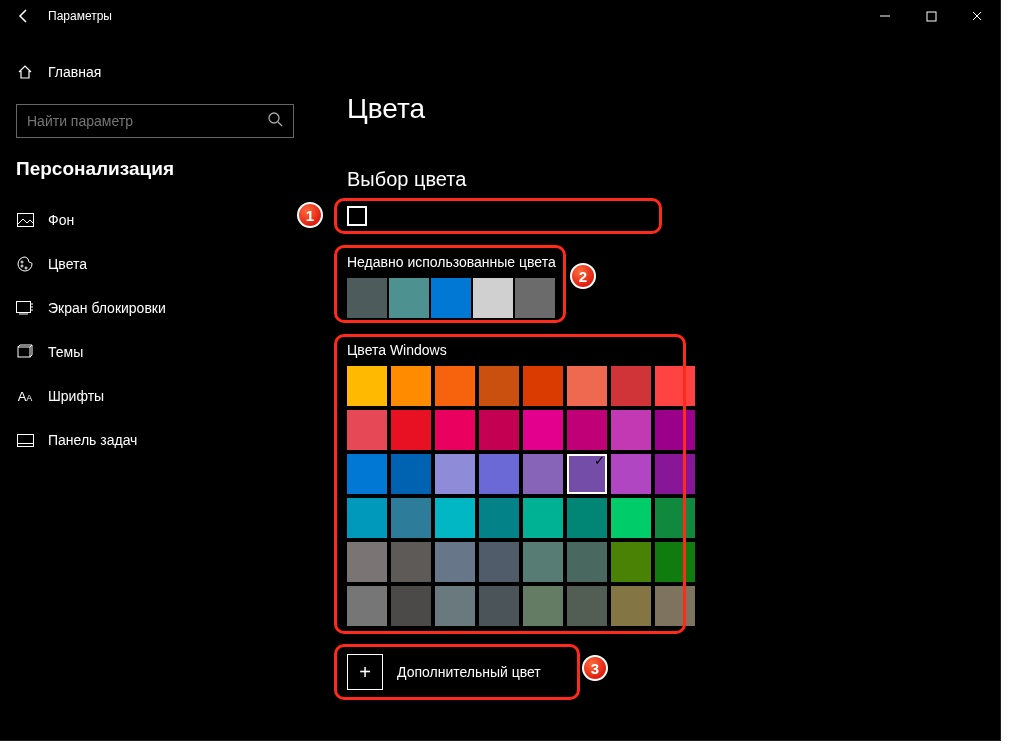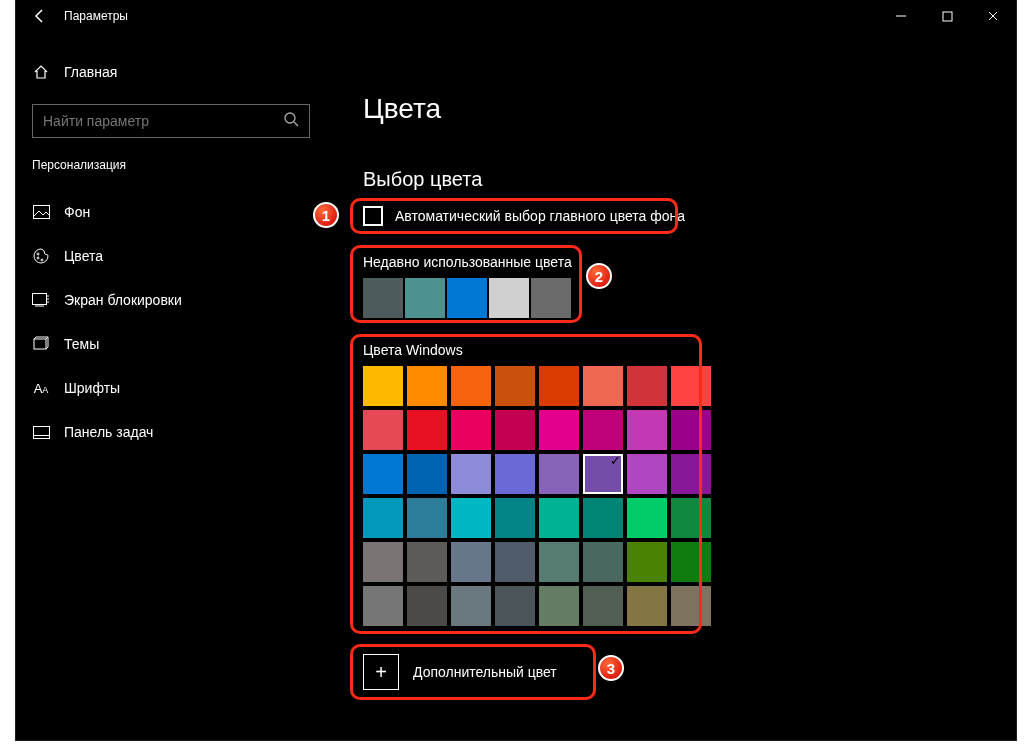--- a/index.html
+++ b/index.html
@@ -1,32 +1,32 @@
 <!DOCTYPE html>
 <html><head>
 <meta charset="utf-8">
 <style>
   * { box-sizing: border-box; margin: 0; padding: 0; }
   html, body { width: 1024px; height: 748px; overflow: hidden; font-family: "Segoe UI", Arial, sans-serif; background: #fff; }
-  .screen { position: relative; width: 1000px; height: 740px; margin: 0 0 0 16px; background: #000; color: #fff; box-shadow: 0 0 0 1px #202020; }
+  .screen { position: relative; width: 1000px; height: 740px; margin: 0 0 0 0; background: #000; color: #fff; box-shadow: 0 0 0 1px #202020; }
   .titlebar { height: 32px; display: flex; align-items: center; justify-content: space-between; }
   .titlebar-left { display: flex; align-items: center; }
   .back { width: 48px; height: 32px; display: flex; align-items: center; justify-content: center; }
   .back svg { stroke: #fff; }
   .app-title { font-size: 12px; }
   .win-controls { display: flex; }
   .win-btn { width: 46px; height: 32px; display: flex; align-items: center; justify-content: center; }
   .win-btn svg { stroke: #fff; fill: none; }
   .body { display: flex; height: calc(100% - 32px); }
   .sidebar { width: 310px; padding: 0 0 12px 0; }
   .home { display: flex; align-items: center; height: 44px; padding-left: 16px; gap: 14px; font-size: 14px; margin-top: 18px; }
   .home .icon { width: 18px; display:flex; justify-content:center; }
   .search { margin: 10px 16px 10px 16px; height: 34px; border: 1px solid #666; display: flex; align-items: center; padding: 0 10px; gap: 16px; }
   .search input { background: transparent; border: none; outline: none; color: #ccc; font-size: 14px; flex: 1; }
-  .section-title { padding: 10px 16px 18px 16px; font-size: 12px; font-weight: 400; }
+  .section-title { padding: 10px 16px 18px 16px; font-size: 19px; font-weight: 700; }
   .nav-item { display: flex; align-items: center; height: 44px; padding-left: 16px; gap: 14px; font-size: 14px; }
   .nav-item .icon { width: 18px; display:flex; justify-content:center; }
   .content { flex: 1; padding: 40px 0 0 0; }
   .page-title { font-size: 28px; font-weight: 400; margin-bottom: 30px; }
   .subheading { font-size: 20px; font-weight: 400; margin-bottom: 20px; }
   .checkbox-line { display: inline-flex; align-items: center; gap: 12px; }
   .chk { width: 20px; height: 20px; border: 2px solid #fff; }
   .check-label { font-size: 14px; }
   .g1 { display: inline-block; }
   .g-title { font-size: 14px; margin-bottom: 8px; }
@@ -170,21 +170,20 @@
     </div>
 
     <div class="content"></div>
   </div>
 
   <div class="blk a page-title">Цвета</div>
   <div class="blk b subheading">Выбор цвета</div>
 
   <div class="blk c checkbox-line">
     <span class="chk"></span>
-    <span class="check-label">Автоматический выбор главного цвета фона</span>
   </div>
 
   <div class="blk e win-colors">
     <div class="g-title">Цвета Windows</div>
     <div class="palette" id="palette">
         <div class="psw" style="background: rgb(255, 185, 0);"></div>
         <div class="psw" style="background: rgb(255, 140, 0);"></div>
         <div class="psw" style="background: rgb(247, 99, 12);"></div>
         <div class="psw" style="background: rgb(202, 80, 16);"></div>
         <div class="psw" style="background: rgb(218, 59, 1);"></div>

